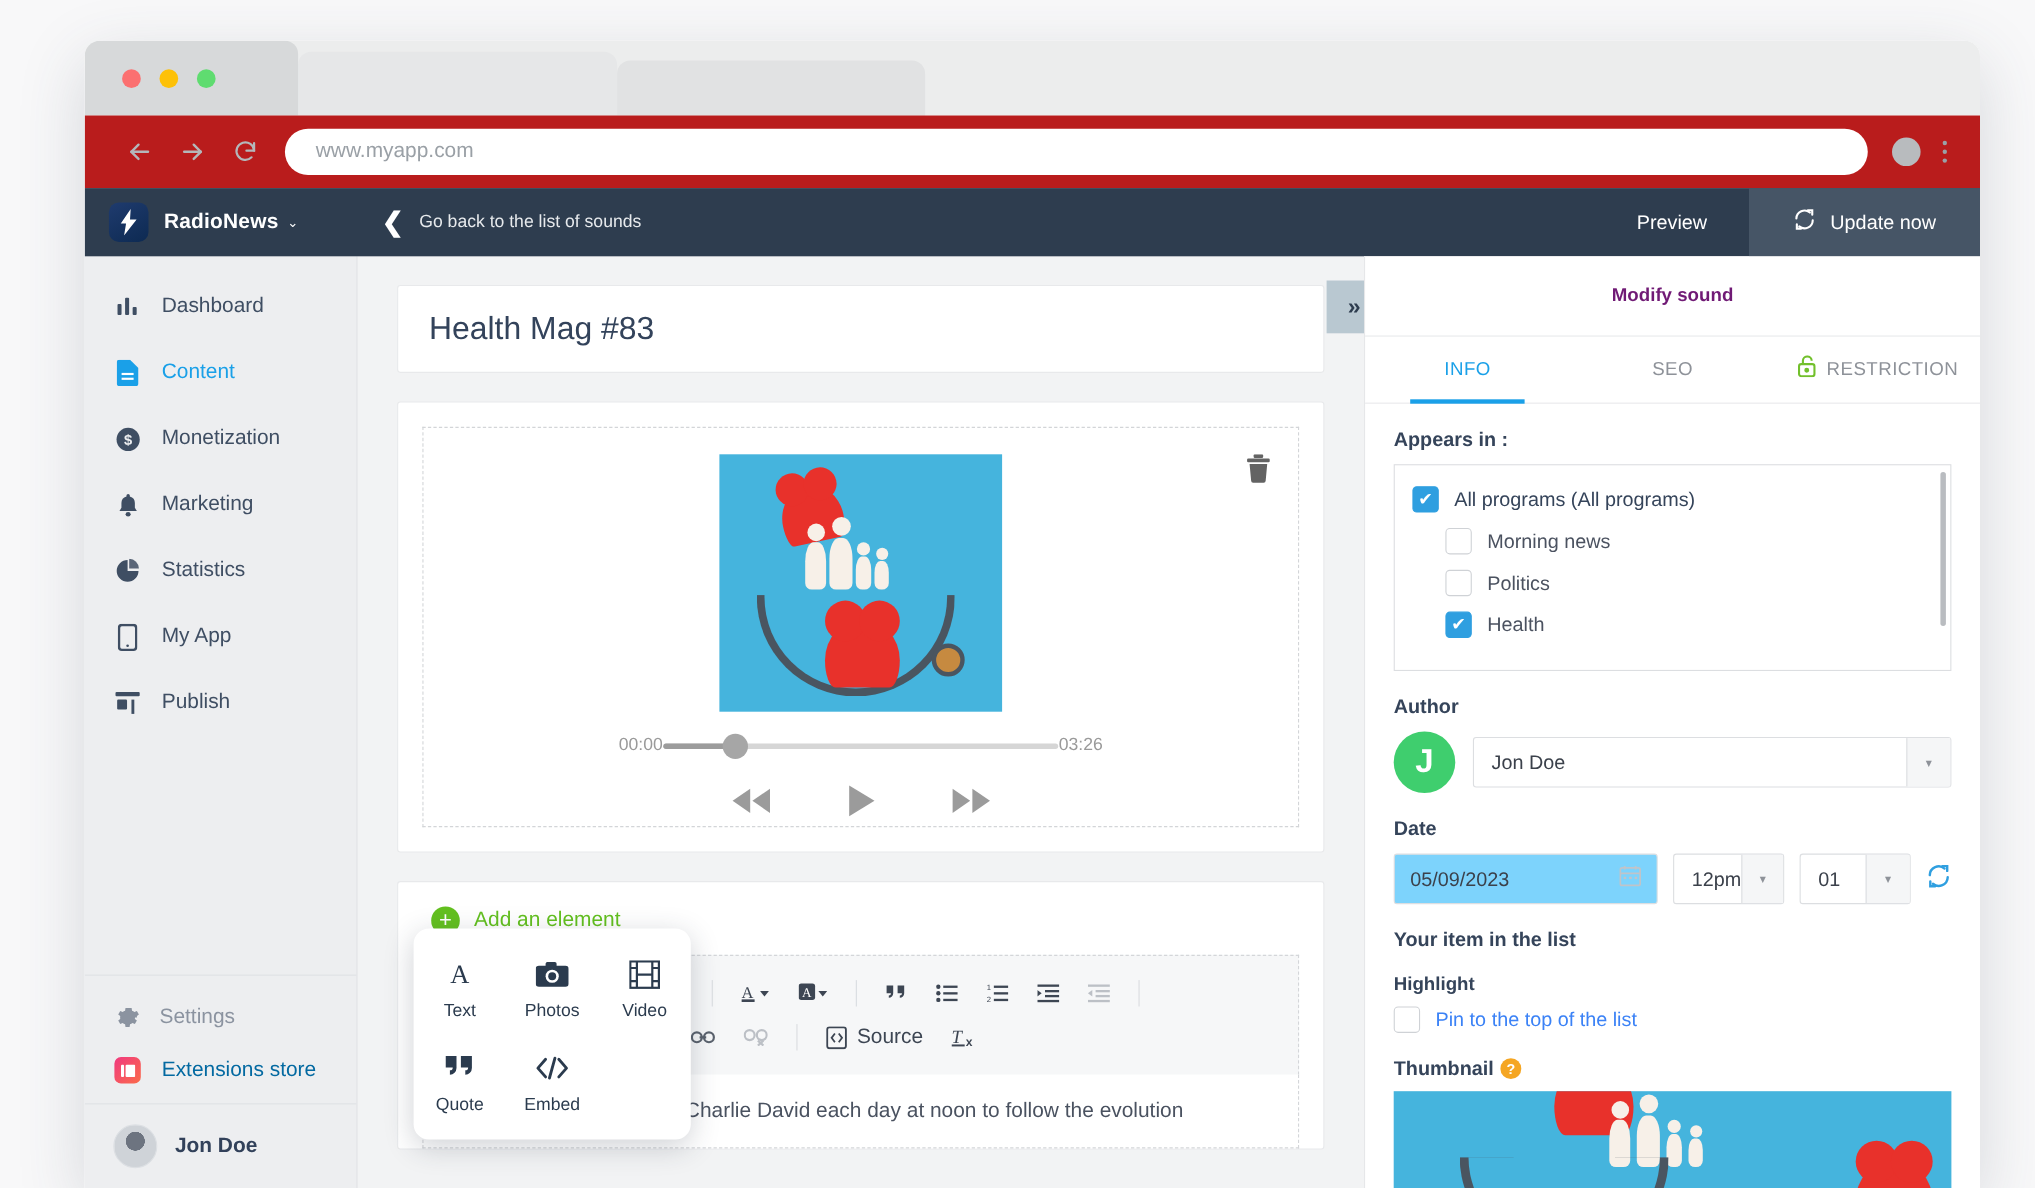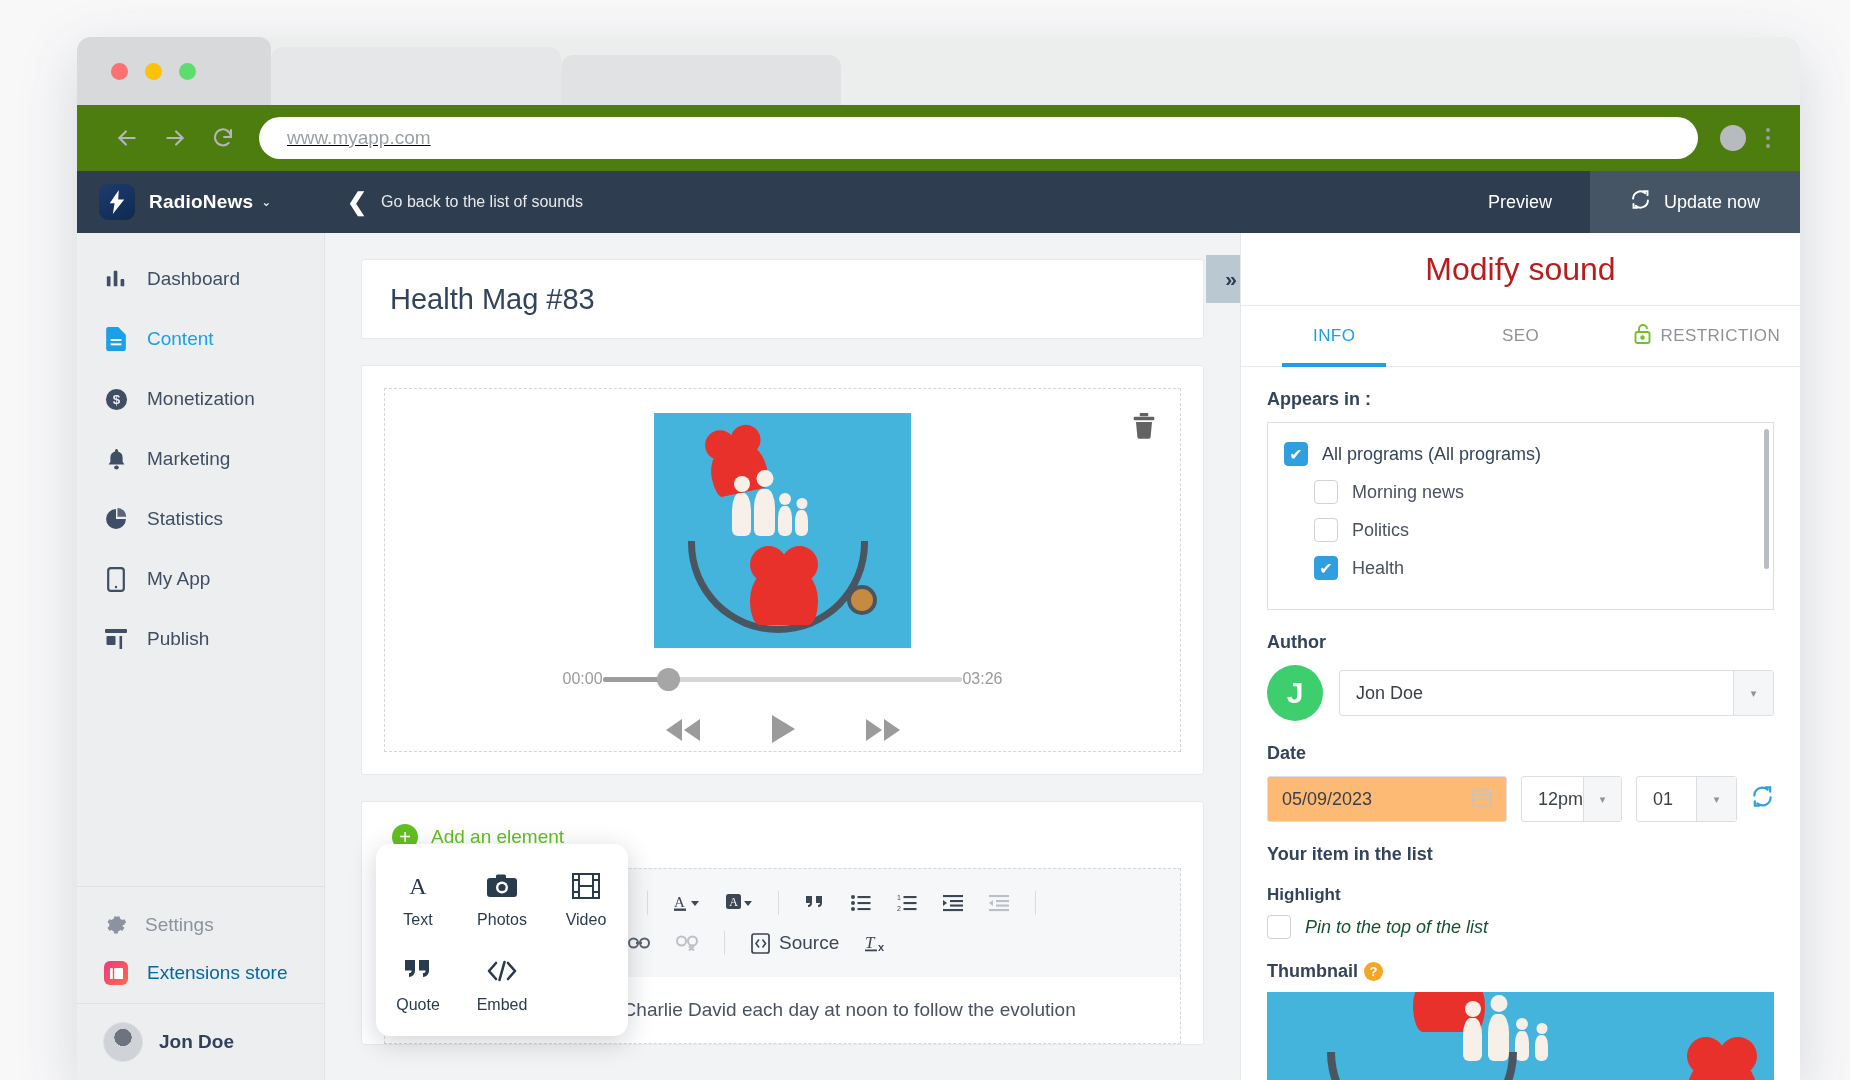--- a/index.html
+++ b/index.html
@@ -35,22 +35,22 @@
     position: absolute; left: 484px; top: 18px; width: 280px; height: 50px;
     background: #e1e2e3; border-radius: 12px 12px 0 0;
   }
   .dots { position: absolute; left: 34px; top: 26px; display: flex; gap: 17px; z-index: 3;}
   .dot { width: 17px; height: 17px; border-radius: 50%; }
   .dot.red { background: #fb7070; }
   .dot.yellow { background: #fdc108; }
   .dot.green { background: #5fdc70; }
 
   .chrome-bar {
-    position: relative; height: 66px; background: #4d7c0f;
-    display: flex; align-items: center; padding: 0 0 0 30px; text-decoration: underline;
+    position: relative; height: 66px; background: #b91c1c;
+    display: flex; align-items: center; padding: 0 0 0 30px;
   }
   .nav-btn {
     width: 40px; height: 40px; margin-right: 8px;
     display: flex; align-items: center; justify-content: center;
     color: #b4b7ba;
   }
   .url-bar {
     flex: 1; height: 42px; background: #fff; border-radius: 21px;
     display: flex; align-items: center; padding-left: 28px;
     margin-left: 8px; margin-right: 22px;
@@ -238,21 +238,21 @@
 
   .collapse-btn {
     position: absolute; right: -16px; top: 22px; width: 50px; height: 48px;
     background: #b9c8d1; color: #2e3d4f; display: flex; align-items: center; justify-content: center;
     font-size: 21px; font-weight: bold; z-index: 30;
   }
 
   
   .rpanel { width: 560px; background: #fff; border-left: 1px solid #e6e7e9; position: relative; }
   .rp-title { height: 72px; display: flex; align-items: center; justify-content: center;
-    font-size: 32px; font-weight: normal; color: #b91c1c; }
+    font-size: 17px; font-weight: bold; color: #701a75; }
   .rp-tabs { display: flex; border-top: 1px solid #e8e9eb; border-bottom: 1px solid #e8e9eb; height: 62px; }
   .rp-tab { flex: 1; display: flex; align-items: center; justify-content: center; gap: 10px;
     font-size: 17px; color: #8e9299; letter-spacing: .4px; position: relative; }
   .rp-tab.active { color: #1aa0e8; }
   .rp-tab.active:after {
     content: ""; position: absolute; left: 22%; right: 22%; bottom: -1px; height: 4px; background: #1aa0e8;
   }
   .lock-ic { color: #72c02c; font-size: 19px; }
 
   .rp-body { padding: 22px 26px 0 26px; height: 713px; overflow: hidden; }
@@ -282,33 +282,33 @@
     flex: 1; height: 46px; border: 1px solid #dcdee1; border-radius: 3px;
     display: flex; align-items: center; background: #fff;
   }
   .select .val { flex: 1; padding-left: 16px; font-size: 18px; color: #3b414b; }
   .select .arw {
     width: 40px; height: 100%; border-left: 1px solid #dcdee1; background: #f5f6f7;
     display: flex; align-items: center; justify-content: center; color: #8e9299; font-size: 11px;
   }
   .date-row { display: flex; align-items: center; gap: 14px; margin-top: 12px; }
   .date-field {
-    width: 240px; height: 46px; border: 1px solid #dcdee1; border-radius: 3px; background: #fdba74;
+    width: 240px; height: 46px; border: 1px solid #dcdee1; border-radius: 3px; background: #7dd3fc;
     display: flex; align-items: center; padding: 0 14px; justify-content: space-between;
   }
   .date-val { font-size: 18px; color: #3b414b; }
   .cal-ic { color: #c0c4c9; font-size: 19px; }
   .small-select { width: 100px; }
   .small-select2 { width: 80px; }
   .refresh-ic { color: #2f9fe0; font-size: 23px; }
 
   .mt20 { margin-top: 22px; }
   .mt12 { margin-top: 20px; }
   .pin-row { display: flex; align-items: center; gap: 14px; margin-top: 10px; }
-  .pin-lb { font-size: 18px; color: #14532d; font-style: italic; }
+  .pin-lb { font-size: 18px; color: #3b82f6; }
   .help-ic {
     display: inline-flex; align-items: center; justify-content: center;
     width: 19px; height: 19px; border-radius: 50%; background: #f5a623; color: #fff;
     font-size: 13px; font-weight: bold; margin-left: 6px; vertical-align: 1px;
   }
   .thumb {
     margin-top: 10px; height: 120px; background: #45b4dd; position: relative; overflow: hidden;
   }
   .thumb .t-heart {
     position: absolute; left: 146px; top: -26px; width: 72px; height: 66px;

